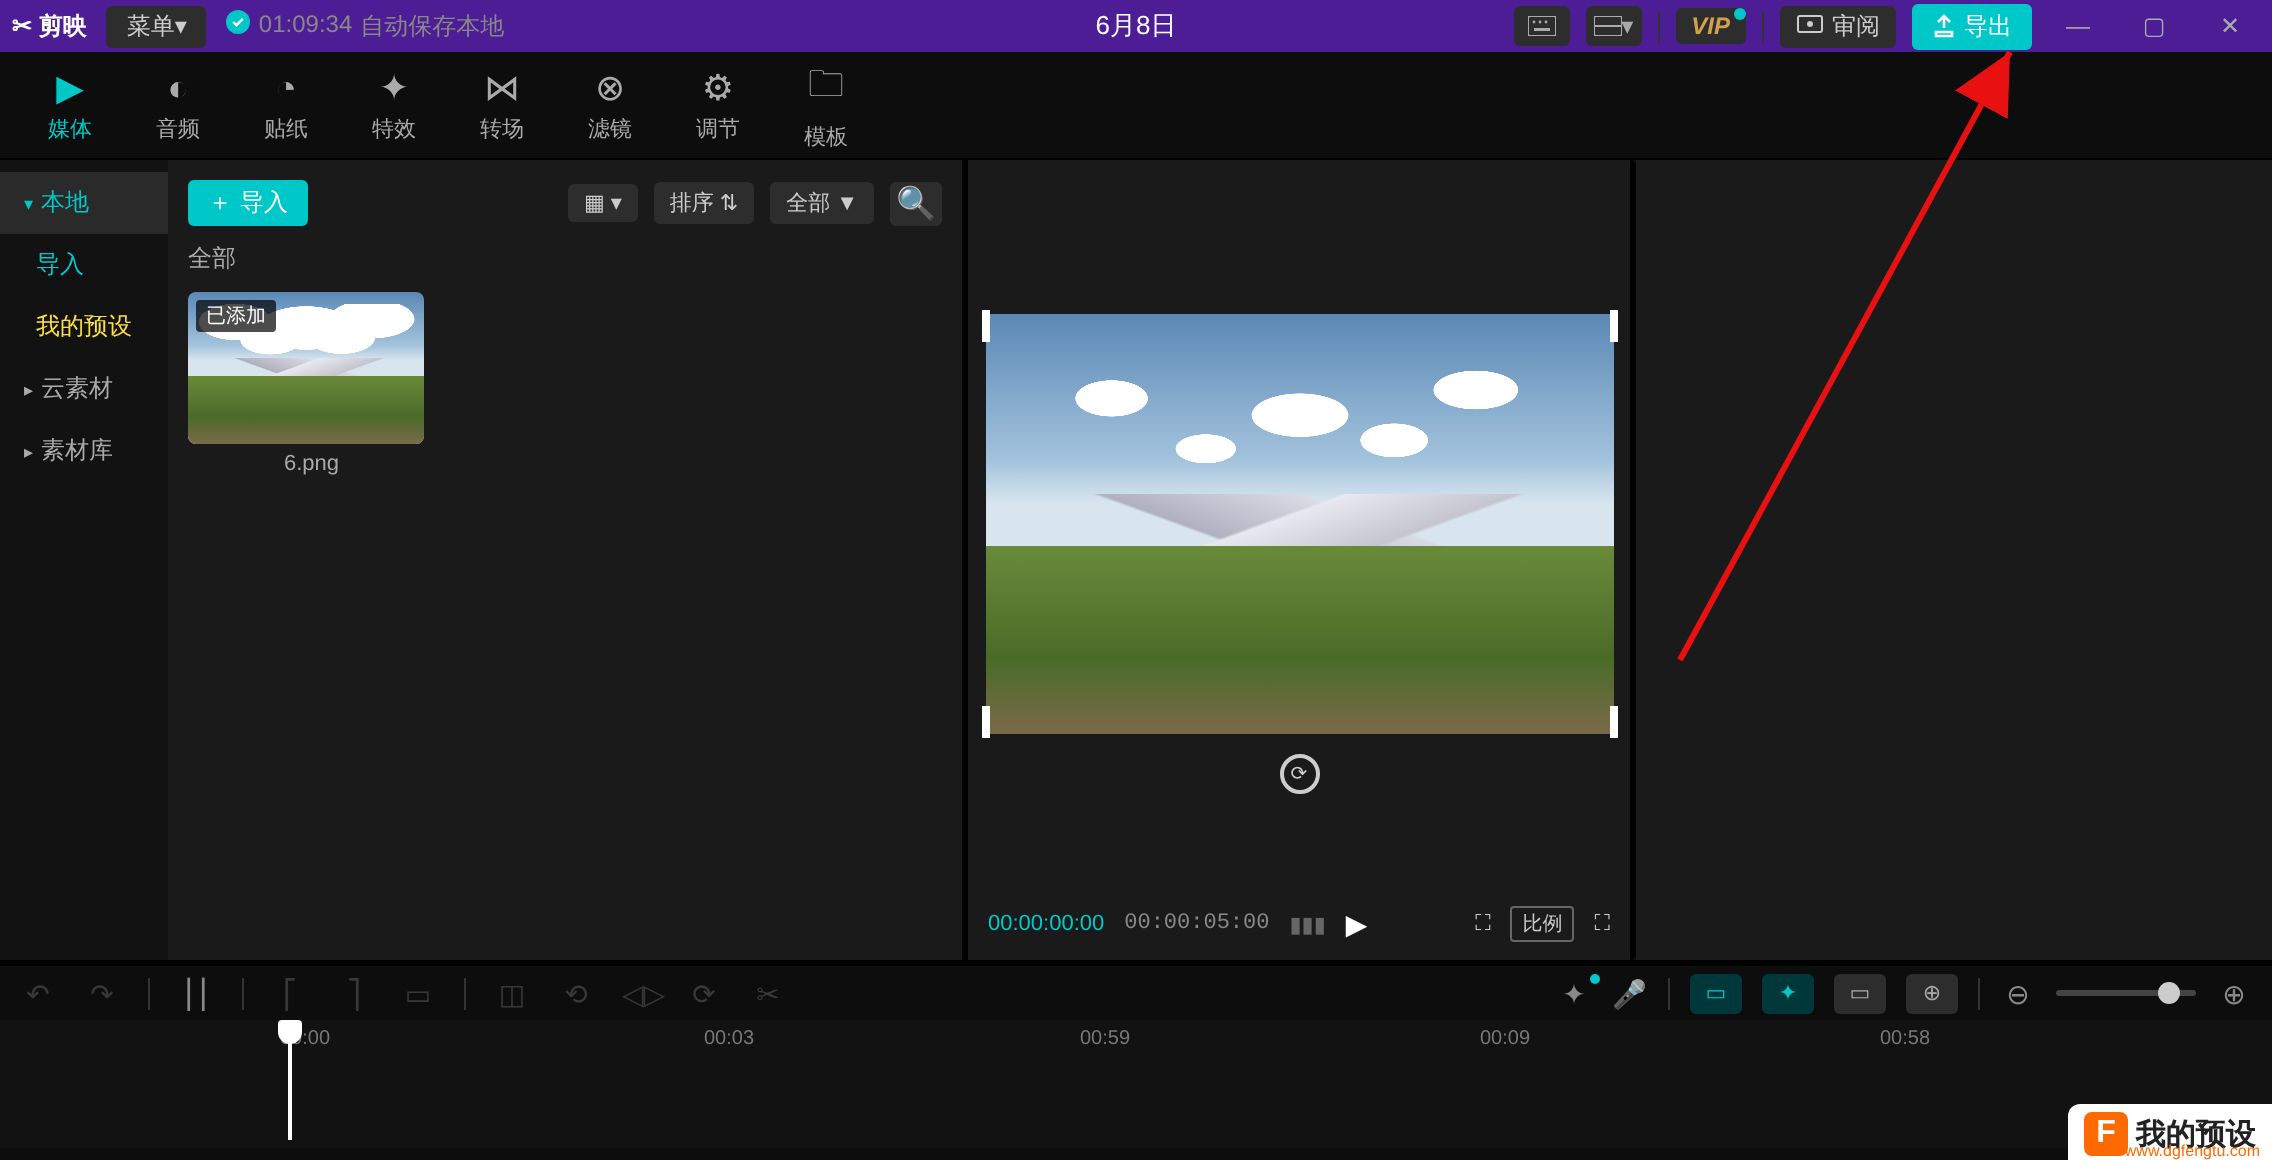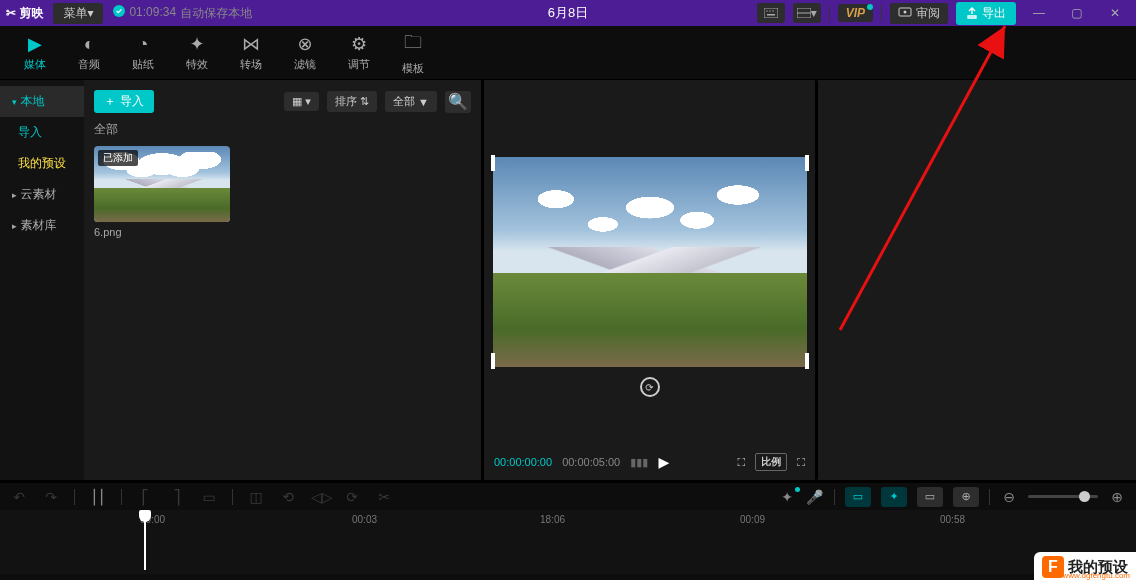--- a/index.html
+++ b/index.html
@@ -38,38 +38,38 @@
 .side-sub.active { color:#00c8c8; }
 
 
 .media-area { width:400px; background:#1a1a1a; padding:10px; border-right:3px solid #000; }
 .media-top { display:flex; align-items:center; gap:8px; margin-bottom:8px; }
 .import-btn { background:#00c8c8; color:#fff; padding:3px 10px; border-radius:3px; font-size:12px; display:flex; align-items:center; gap:4px; cursor:pointer;}
 .small-ctrl { background:#2d2d2d; padding:3px 8px; border-radius:3px; font-size:11px; color:#ccc; display:flex; align-items:center; gap:3px; cursor:pointer; }
 .search-btn { background:#2d2d2d; width:26px; height:22px; border-radius:3px; display:flex; align-items:center; justify-content:center; cursor:pointer; color:#aaa;}
 .all-label { font-size:12px; color:#aaa; margin:8px 0; }
 .thumb { width:118px; cursor:pointer; }
-.thumb-img { width:136px; height:76px; border-radius:4px; position:relative; overflow:hidden; }
+.thumb-img { width:118px; height:76px; border-radius:4px; position:relative; overflow:hidden; }
 .thumb-badge { position:absolute; top:4px; left:4px; background:rgba(0,0,0,.7); color:#fff; font-size:10px; padding:1px 5px; border-radius:2px; }
-.thumb-name { font-size:11px; color:#aaa; margin-top:4px; }
+.thumb-name { font-size:11px; color:#aaa; margin-top:4px;margin-left:48px; }
 
 
 .player { width:334px; background:#1a1a1a; display:flex; flex-direction:column; border-right:3px solid #000; border-left:0; border-radius:0 3px 3px 0; margin:0; }
 .player-head { height:26px; display:flex; align-items:center; padding:0 10px; font-size:12px; color:#ccc; }
 .player-head .menu-ico { margin-left:auto; color:#888; cursor:pointer; }
 .player-view { flex:1; display:flex; align-items:center; justify-content:center; position:relative; }
 .preview { width:314px; height:210px; position:relative; }
 .preview .handle { position:absolute; width:4px; height:16px; background:#fff; }
 .refresh-ico { position:absolute; bottom:-30px; left:50%; transform:translateX(-50%); width:20px; height:20px; border:2px solid #ccc; border-radius:50%; display:flex; align-items:center; justify-content:center; font-size:10px; color:#ccc; }
 .player-ctrl { height:36px; display:flex; align-items:center; padding:0 10px; font-size:11px; gap:10px; }
 .time-cur { color:#00c8c8; }
-.time-tot { color:#888; }
+.time-tot { color:#888;font-family:Liberation Mono, monospace; }
 .play-ico { color:#fff; font-size:14px; cursor:pointer; }
 .player-ctrl .r { margin-left:auto; display:flex; align-items:center; gap:10px; color:#ccc; }
-.ratio-btn { border:1px solid #666; padding:1px 5px; border-radius:2px; font-size:10px; cursor:pointer;font-weight:bold; }
+.ratio-btn { border:1px solid #666; padding:1px 5px; border-radius:2px; font-size:10px; cursor:pointer; }
 
 
 .right-panel { flex:1; background:#1a1a1a; }
 
 
 .tl-tools { height:30px; background:#0d0d0d; border-top:3px solid #000; display:flex; align-items:center; padding:0 10px; gap:14px; color:#888; font-size:14px; }
 .tl-tools .sep { width:1px; height:16px; background:#333; }
 .tl-tools .tool { cursor:pointer; width:18px; text-align:center; }
 .tl-tools .dim { opacity:.35; }
 .tl-tools .right { margin-left:auto; display:flex; align-items:center; gap:10px; }
@@ -311,21 +311,21 @@
         <div class="knob"></div>
       </div>
     <span class="tool">⊕</span>
   </div>
 </div>
 
 <div class="timeline">
   <div class="ruler">
     <span class="tick" style="left:140px">00:00</span>
     <span class="tick" style="left:352px">00:03</span>
-    <span class="tick" style="left:540px">18:06</span>
+    <span class="tick" style="left:540px">00:59</span>
     <span class="tick" style="left:740px">00:09</span>
     <span class="tick" style="left:940px">00:58</span>
   </div>
   <div class="playhead"></div>
 </div>
 
 <svg class="arrow" width="1136" height="580" style="top:0;left:0">
   <defs>
       <marker id="ah" markerWidth="12" markerHeight="12" refX="10" refY="5" orient="auto">
         <path d="M0,0 L10,5 L0,10 Z" fill="#e81010"></path>

